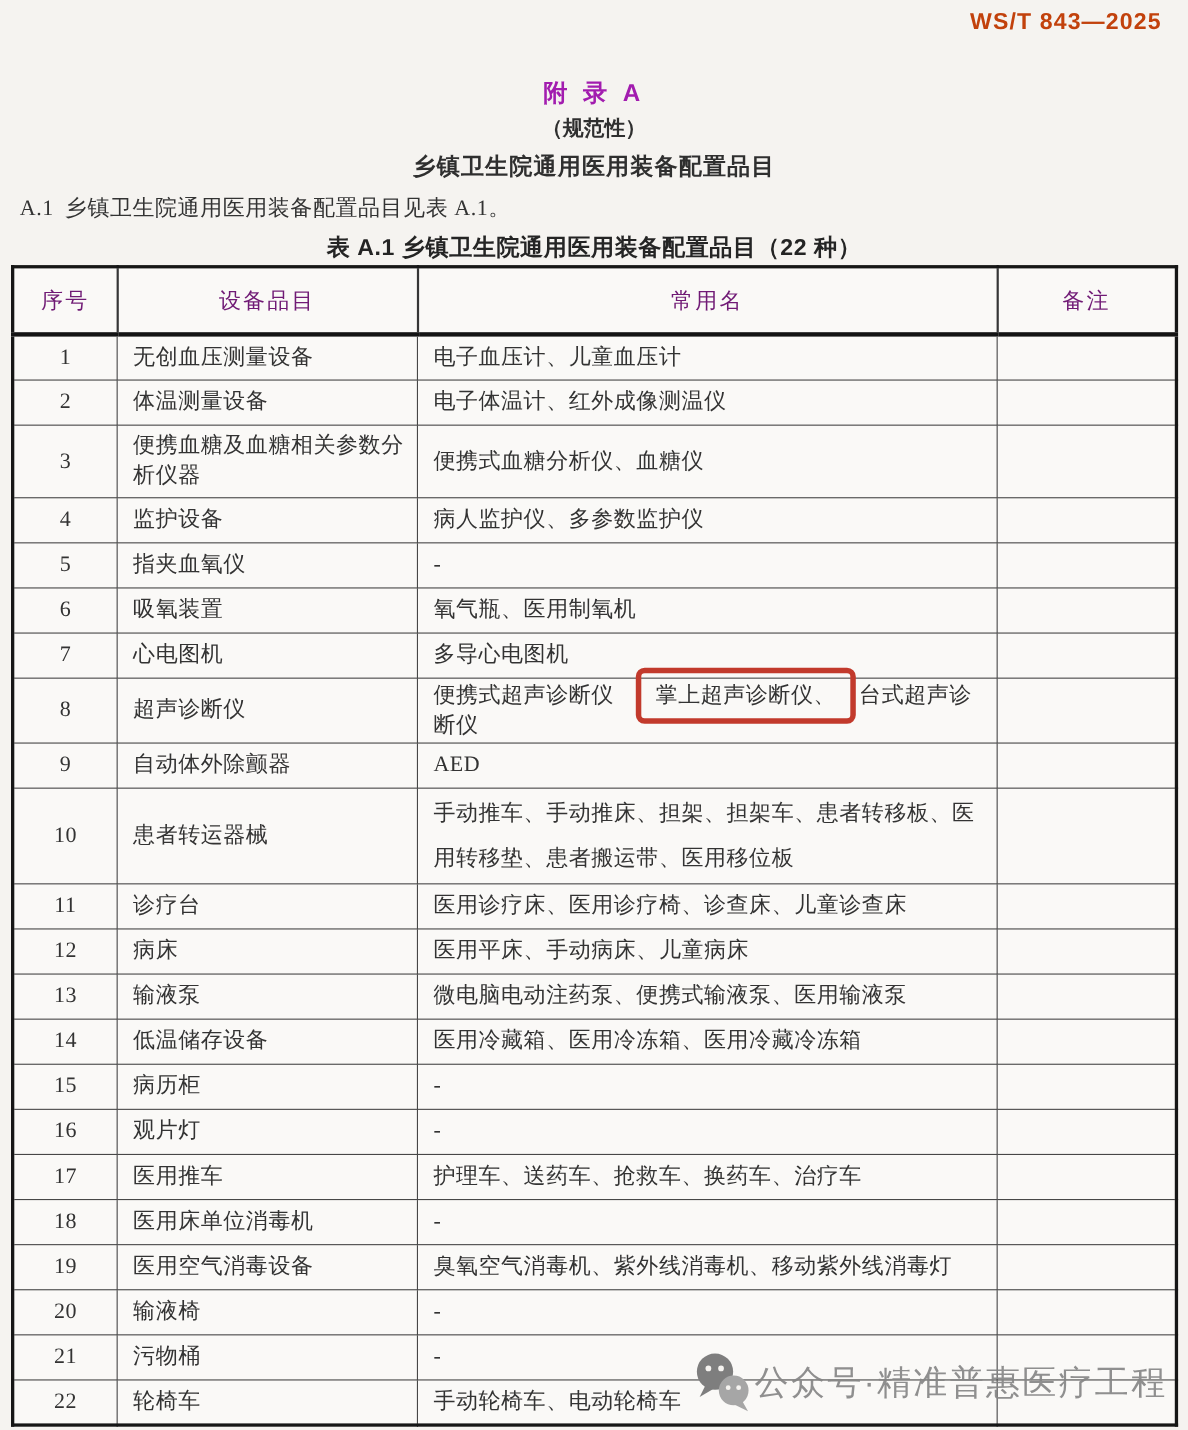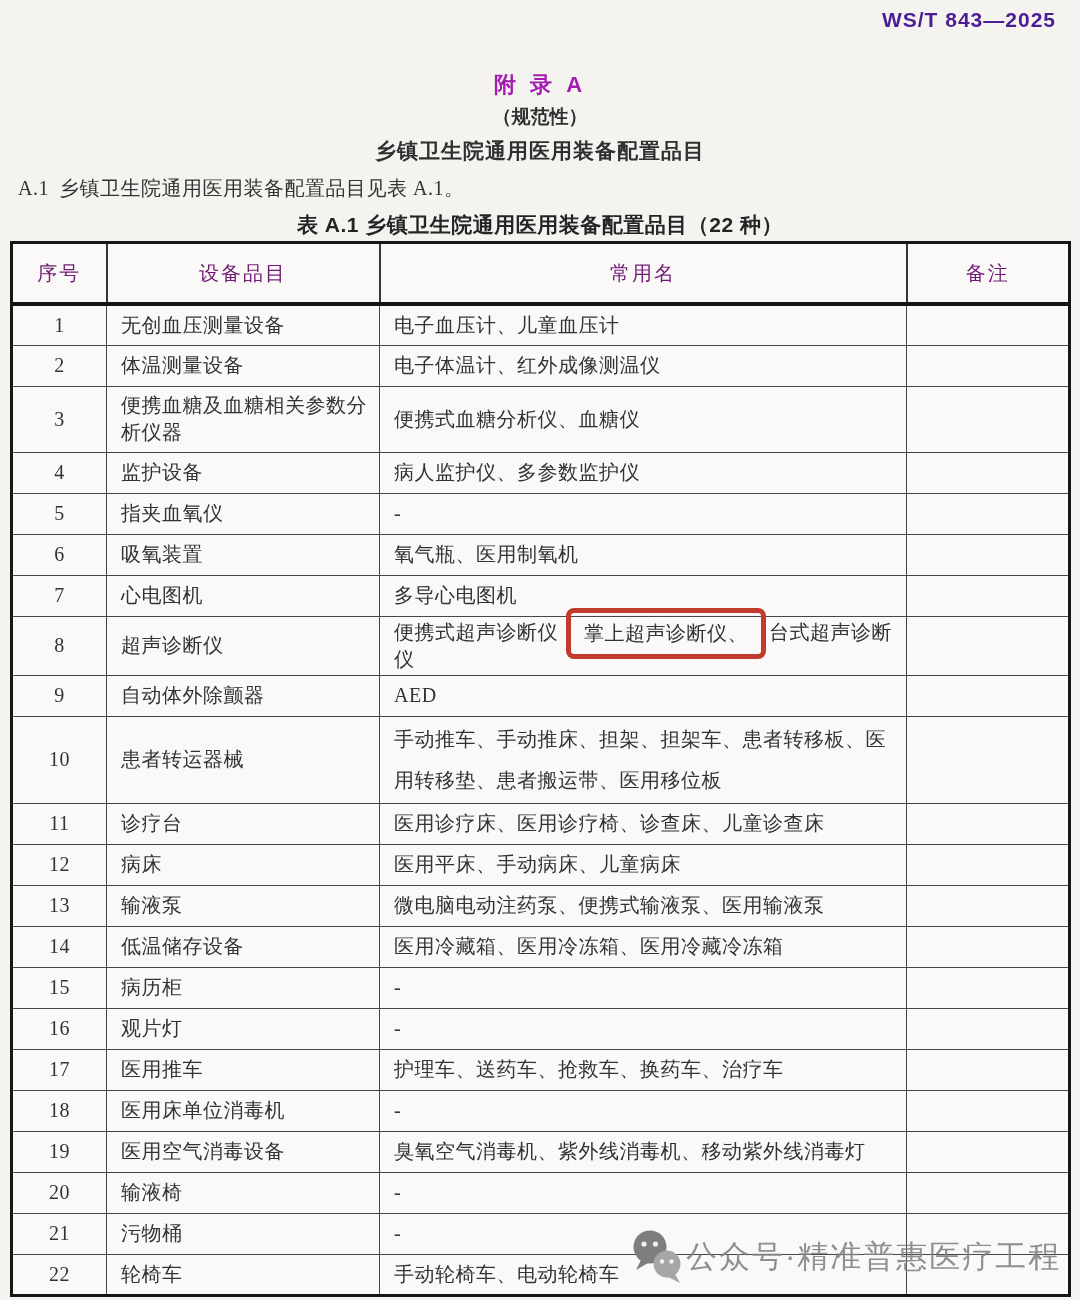--- a/index.html
+++ b/index.html
@@ -7,21 +7,21 @@
     position:relative;
     width:1080px;height:1300px;
     background:#f5f3f0;
     font-family:"Liberation Serif", serif;
     color:#2a2a2a;
     overflow:hidden;
   }
   .std-code{
     position:absolute;top:8px;right:24px;
     font-family:"Liberation Sans", sans-serif;
-    font-weight:700;font-size:21px;letter-spacing:1px;color:#4c1d95;
+    font-weight:700;font-size:21px;letter-spacing:1px;color:#c2410c;
   }
   .t-appendix{
     position:absolute;top:70px;left:0;width:100%;text-align:center;
     font-family:"Liberation Sans", sans-serif;
     font-weight:700;font-size:22px;letter-spacing:4px;color:#a21caf;
   }
   .t-normative{
     position:absolute;top:104px;left:0;width:100%;text-align:center;
     font-family:"Liberation Sans", sans-serif;
     font-weight:700;font-size:19px;color:#2f2f2f;
@@ -67,21 +67,21 @@
   table.equip td.c-no{text-align:center;padding:2px 4px;}
   tr.h-item td{height:66px;}
   tr.h-common td{height:82px;}
   tr.h-common td.c-common{line-height:41px;}
   td.c-common{position:relative;}
   .red-box{
     display:inline-block;
     border:5px solid #c23a2c;
     border-radius:8px;
     padding:10px 13px 11px 13px;
-    margin:-14px 3px -14px 8px;
+    margin:-14px 3px -14px 20px;
     position:relative;z-index:2;
     line-height:1;vertical-align:middle;
   }
   .watermark{
     position:absolute;left:630px;top:1228px;
     display:flex;align-items:center;gap:0;
     z-index:5;pointer-events:none;
   }
   .watermark .wm-text{
     font-family:"Liberation Sans", sans-serif;

